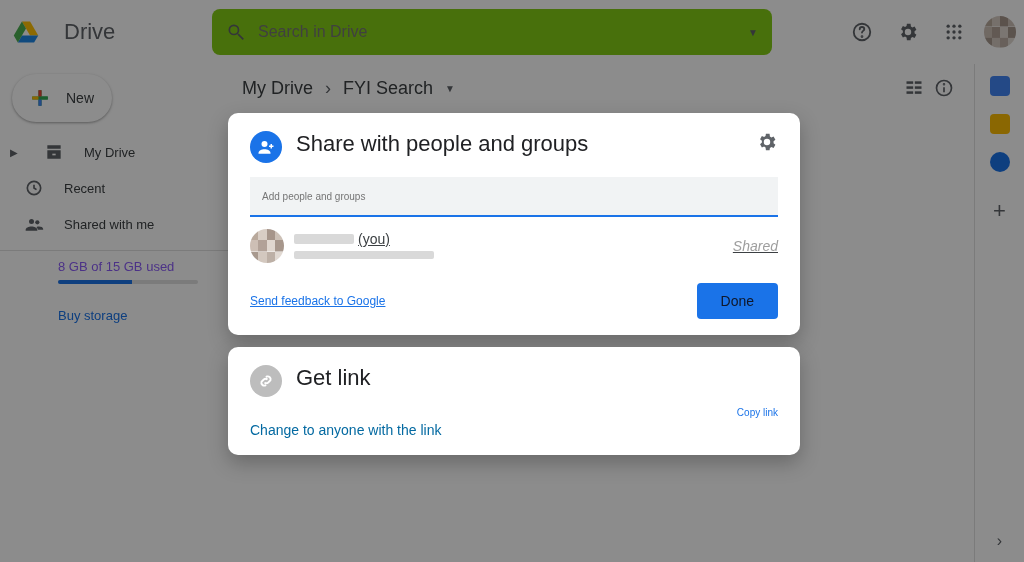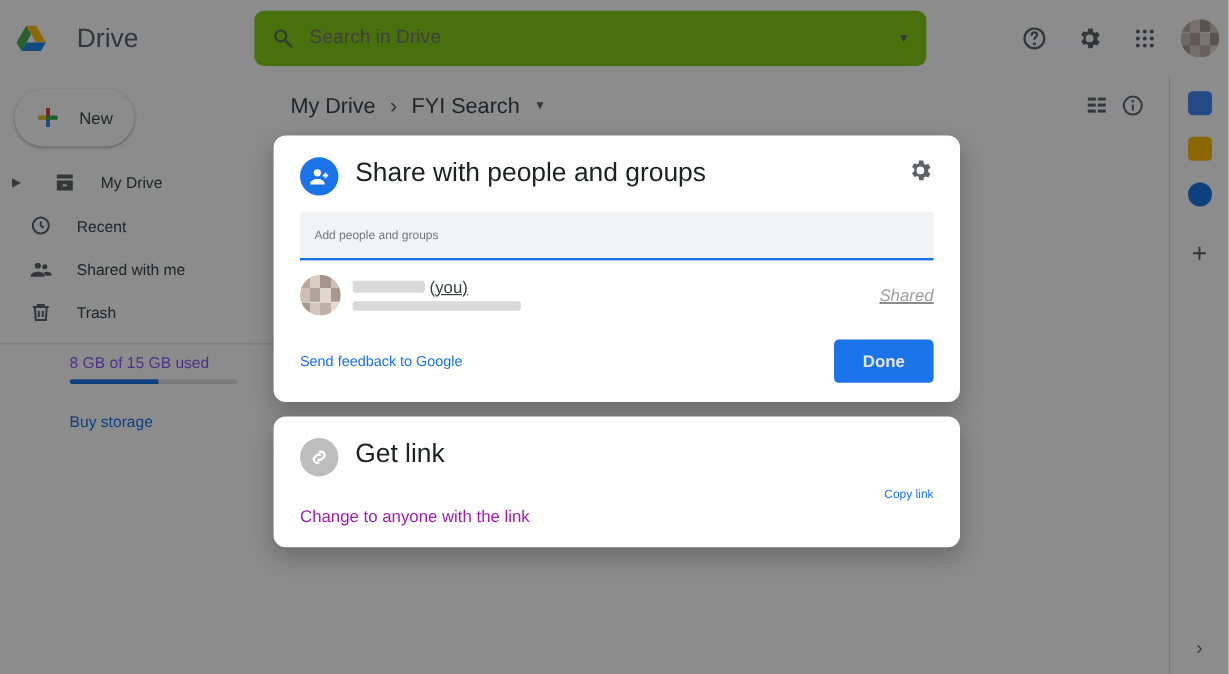--- a/index.html
+++ b/index.html
@@ -64,28 +64,28 @@
   .people-input { margin-top:14px; background:#f1f3f4; border-bottom:2px solid #1a73e8; height:40px; display:flex; align-items:center; padding:0 12px; }
   .people-input input { border:none; background:transparent; outline:none; font-size:10px; color:#5f6368; width:100%; }
   .owner-row { display:flex; align-items:center; margin-top:12px; gap:10px;text-decoration:underline; }
   .owner-avatar { width:34px; height:34px; border-radius:50%; }
   .owner-info { display:flex; flex-direction:column; }
   .owner-name { color:#3c4043; font-size:14px; display:flex; align-items:center; gap:4px; }
   .owner-email { color:#bdbdbd; font-size:13px; }
   .blur-bar { display:inline-block; height:10px; background:#d9d9d9; border-radius:2px; }
   .owner-role { margin-left:auto; color:#9e9e9e; font-size:14px; font-style:italic; }
   .card-footer { display:flex; align-items:center; margin-top:20px; }
-  .feedback { color:#1a73e8; font-size:12px; cursor:pointer; }
-  .done-btn { margin-left:auto; background:#1a73e8; color:#e5e5e5; border:none; border-radius:4px; height:36px; padding:0 24px; font-size:14px; font-weight:700; cursor:pointer; }
+  .feedback { color:#1a73e8; font-size:12px; text-decoration:underline; cursor:pointer; }
+  .done-btn { margin-left:auto; background:#1a73e8; color:#0f172a; border:none; border-radius:4px; height:36px; padding:0 24px; font-size:14px; font-weight:400; cursor:pointer; }
   .gl-body { margin-top:6px; }
   .gl-line { display:flex; align-items:center; margin-top:10px; }
   .gl-text { font-size:14px; color:#5f6368; }
   .gl-text b { color:#202124; font-weight:600; }
   .gl-copy { margin-left:auto; color:#1a73e8; font-size:10px; font-weight:500; cursor:pointer; }
-  .gl-change { color:#a21caf; font-size:14px; cursor:pointer; margin-top:4px; display:inline-block; }
+  .gl-change { color:#0369a1; font-size:14px; cursor:pointer; margin-top:4px; display:inline-block; }
 
   svg { display:block; }
 </style>
 </head>
 <body>
 <div class="app">
 
   <div class="header">
     <div class="logo">
       <span>
@@ -176,28 +176,20 @@
         <div class="nav-item">
           <span>
               <svg width="20" height="20" viewBox="0 0 24 24" fill="#5f6368">
                 <circle cx="9" cy="9" r="3"></circle>
                 <circle cx="16" cy="10" r="2.5"></circle>
                 <path d="M2 19c0-2.5 3.5-4 7-4s7 1.5 7 4v1H2zM15 15.5c1-.3 2-.5 3-.5 2.5 0 5 1 5 3v1h-6"></path>
               </svg>
             </span>
           <span class="nlabel">Shared with me</span>
         </div>
-        <div class="nav-item">
-          <span>
-              <svg width="20" height="20" viewBox="0 0 24 24" fill="none" stroke="#5f6368" stroke-width="2">
-                <path d="M4 7h16M9 7V5h6v2M6 7l1 13h10l1-13M10 11v6M14 11v6"></path>
-              </svg>
-            </span>
-          <span class="nlabel">Trash</span>
-        </div>
         <div class="divider"></div>
         <div class="storage-used">8 GB of 15 GB used</div>
         <div class="storage-bar">
             <div class="fill"></div>
           </div>
         <div class="buy">Buy storage</div>
       </div>
     </div>
 
     <div class="main">

